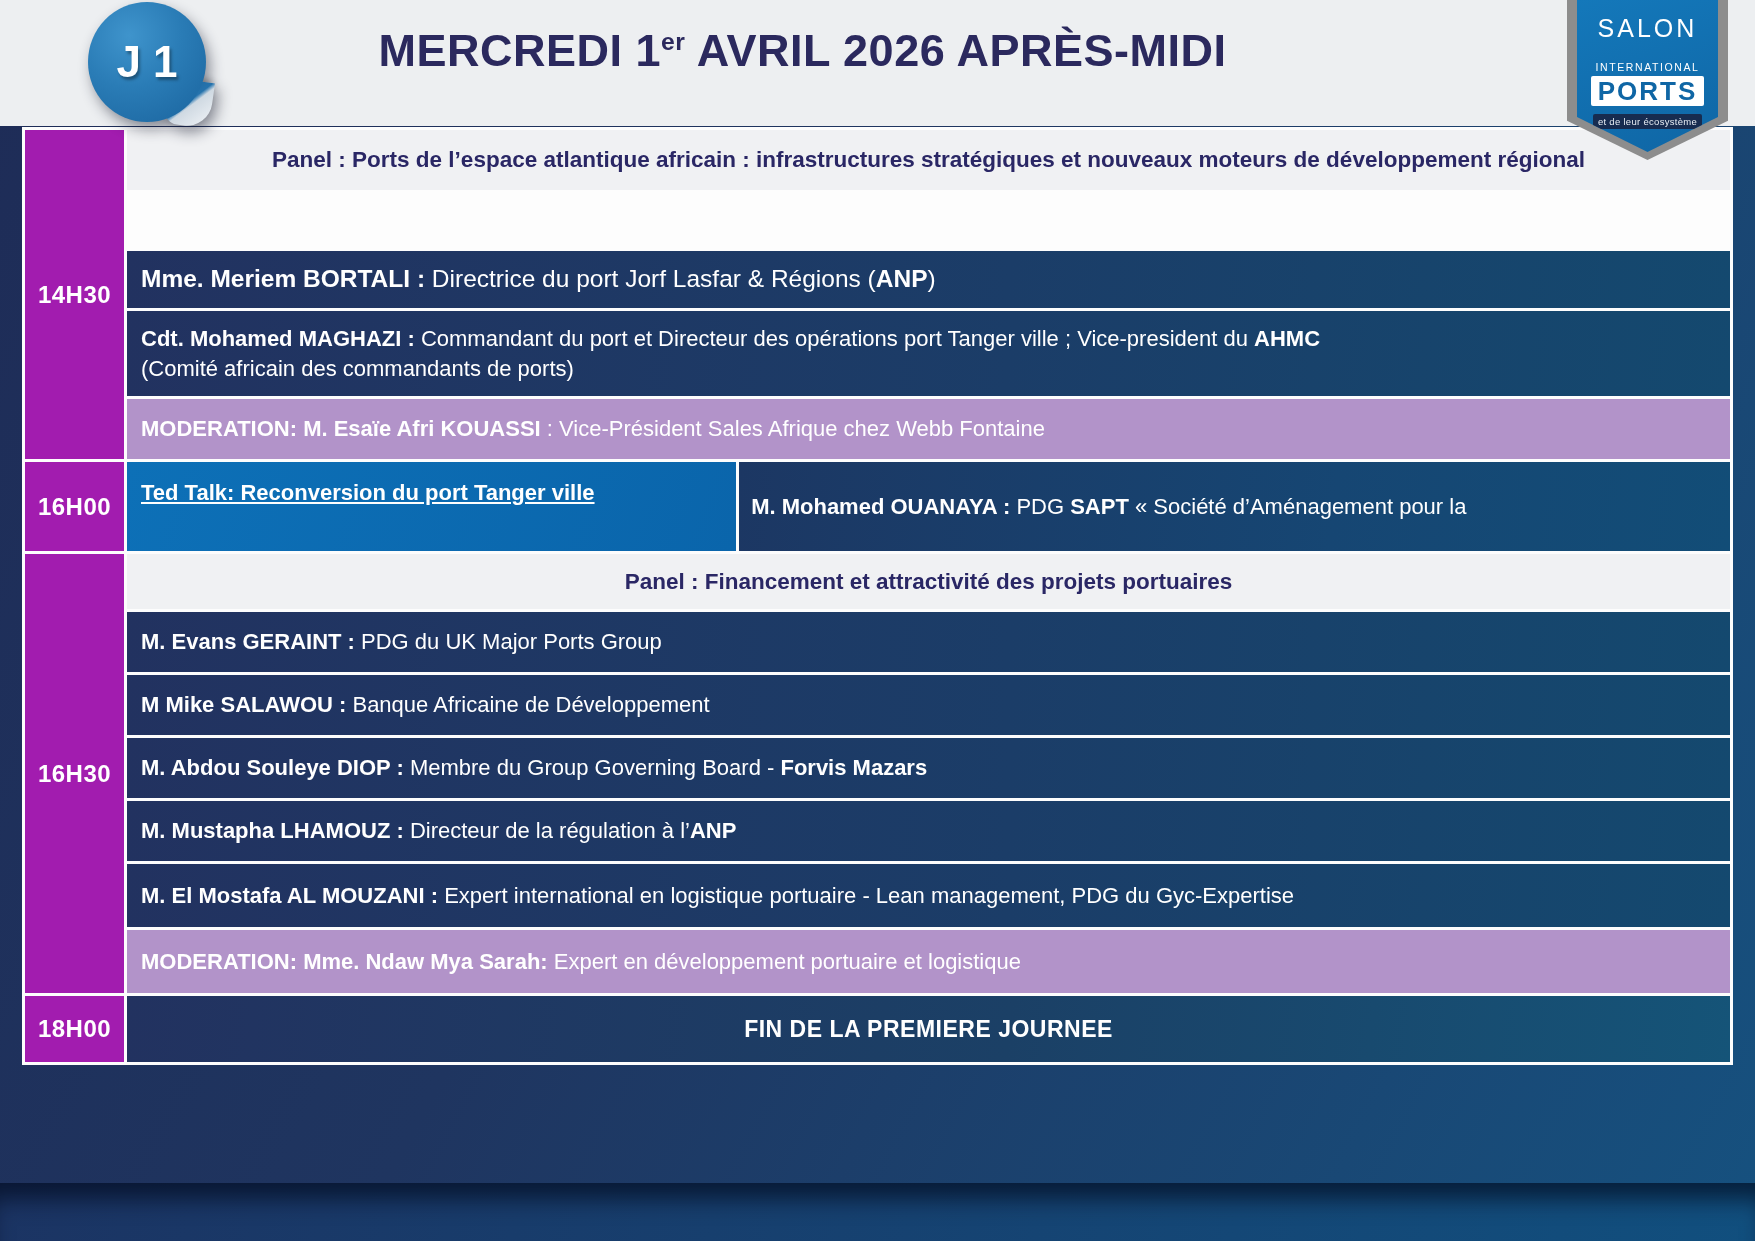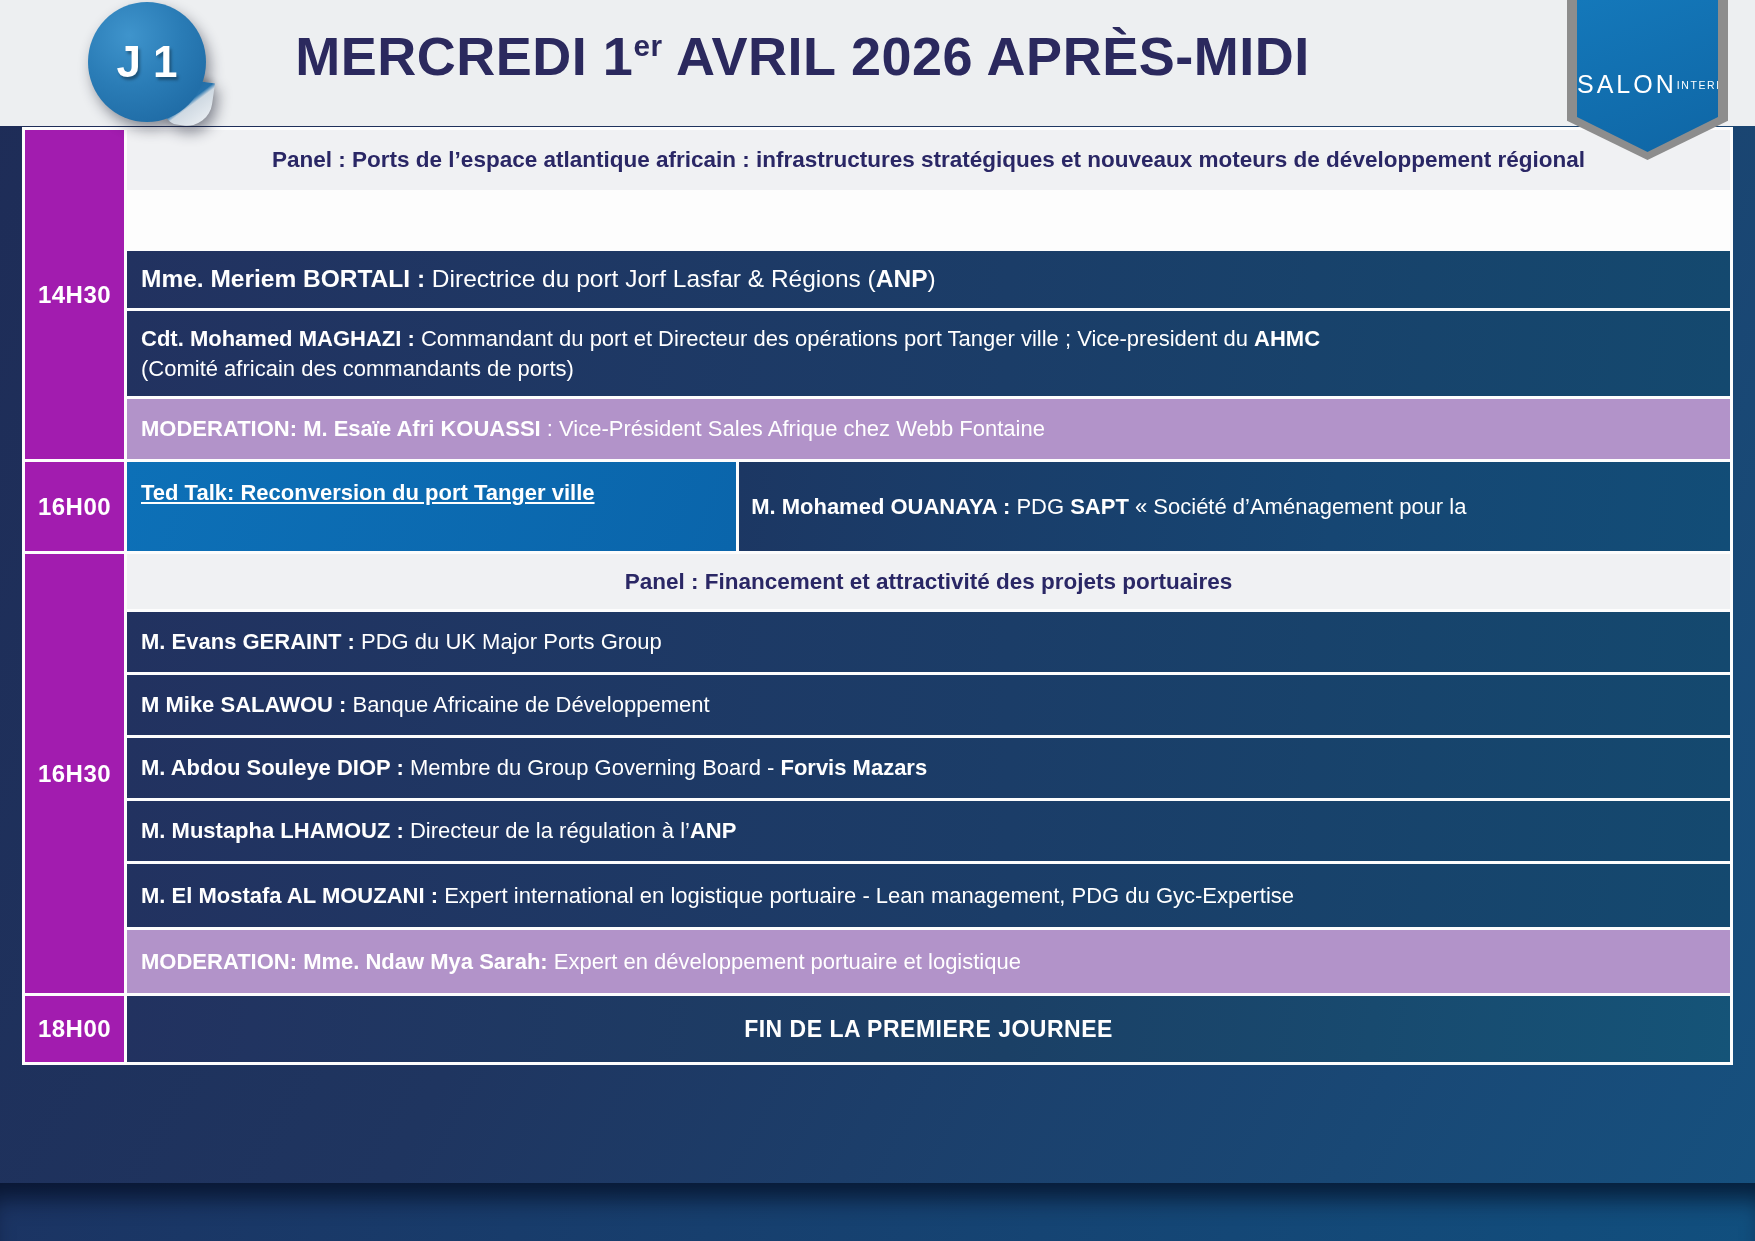--- a/index.html
+++ b/index.html
@@ -14,21 +14,21 @@
     background:linear-gradient(100deg,#1b3463 0%,#114f7e 100%);
     box-shadow:inset 0 26px 22px -10px rgba(2,8,26,.65);
   }
   
   .header-band{
     position:absolute;left:0;top:0;width:100%;height:126px;
     background:#edeff1;
   }
   .page-title{
     position:absolute;left:200px;right:350px;top:25px;margin:0;
-    text-align:center;color:#2b295e;font-size:54px;font-weight:800;letter-spacing:.5px;
+    text-align:center;color:#2b295e;font-size:45px;font-weight:800;letter-spacing:.5px;
   }
   .page-title sup{font-size:55%;vertical-align:super;line-height:0;}
   
   .day-badge{
     position:absolute;left:88px;top:2px;width:118px;height:120px;z-index:6;
     filter:drop-shadow(4px 7px 7px rgba(10,15,35,.45));
   }
   .day-badge .disc{
     position:absolute;inset:0;border-radius:50%;
     background:radial-gradient(circle at 35% 28%,#3f94cc 0%,#2a7cb6 45%,#1e6aa4 85%);
@@ -45,24 +45,24 @@
   .logo{position:absolute;left:1577px;top:0;width:141px;height:152px;z-index:6;}
   .logo .shadow{
     position:absolute;left:-10px;top:-4px;width:161px;height:164px;
     background:#8d8d8d;
     clip-path:polygon(0 0,100% 0,100% 76%,50% 100%,0 76%);
   }
   .logo .flag{
     position:absolute;left:0;top:0;width:141px;height:152px;
     background:linear-gradient(160deg,#1478ba,#0f66a5);
     clip-path:polygon(0 0,100% 0,100% 77%,50% 100%,0 77%);
-    display:flex;flex-direction:row;align-items:center;padding-top:16px;box-sizing:border-box;
+    display:flex;flex-direction:column;align-items:center;padding-top:16px;box-sizing:border-box;
   }
   .logo .l1{color:#fff;font-size:25px;letter-spacing:3px;font-weight:400;line-height:1;}
-  .logo .l2{color:#fff;font-size:10.5px;letter-spacing:1.6px;font-weight:400;margin-top:1px;}
+  .logo .l2{color:#fff;font-size:10.5px;letter-spacing:1.6px;font-weight:400;margin-top:20px;}
   .logo .word{
     margin-top:3px;background:#fff;color:#0f66a5;font-weight:800;font-size:26px;
     letter-spacing:2px;line-height:1;padding:2px 7px;border-radius:2px;
   }
   .logo .tagline{
     margin-top:8px;background:#172c50;color:#e8eef4;font-size:9.5px;
     padding:2px 5px;border-radius:2px;letter-spacing:.3px;
   }
   
   .schedule{

